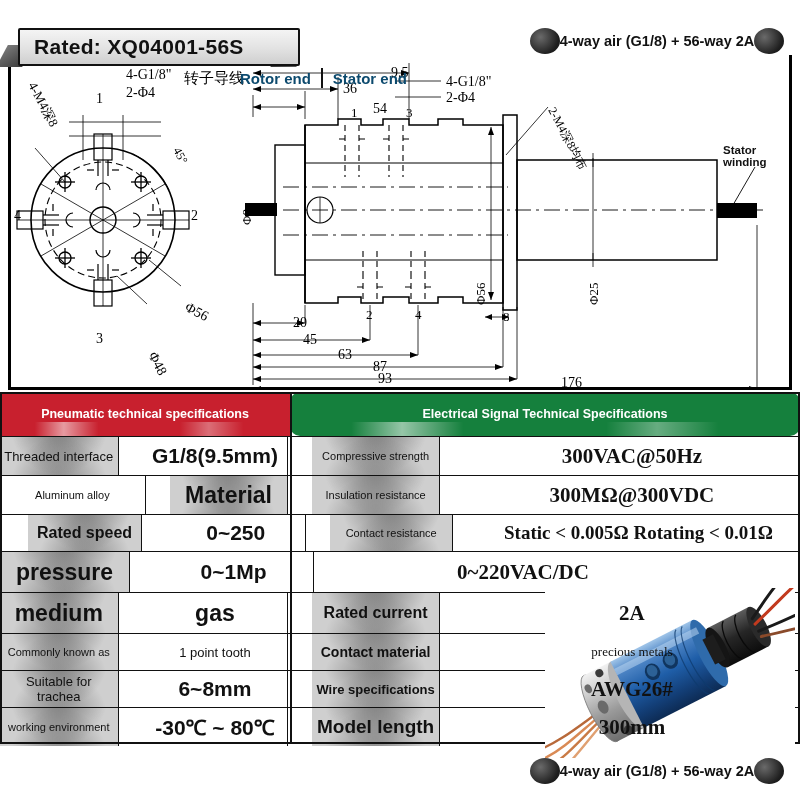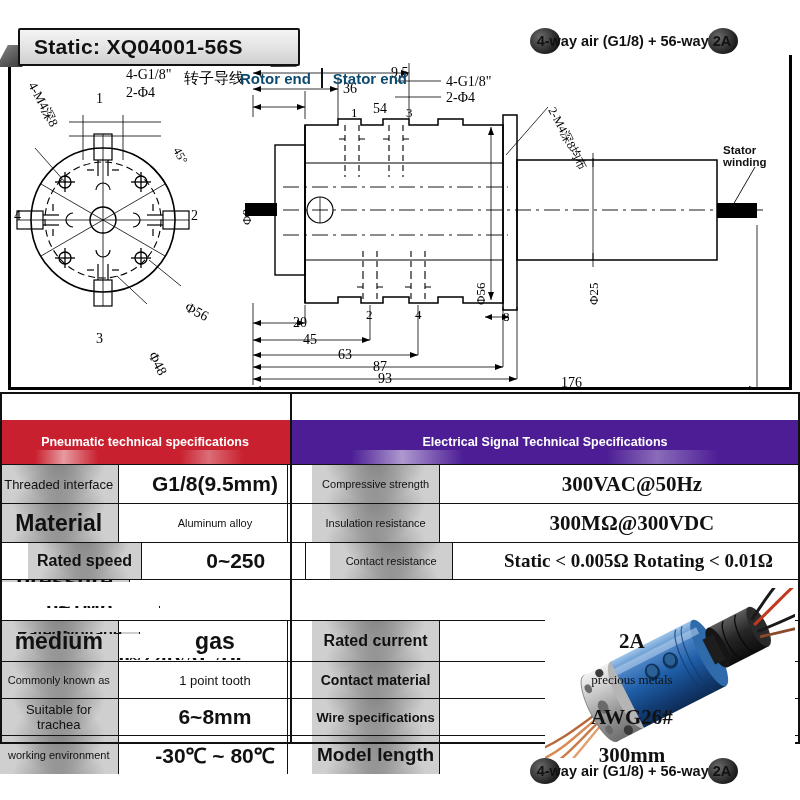--- a/index.html
+++ b/index.html
@@ -16,44 +16,44 @@
   .model-pill span{font-size:21px;font-weight:bold;color:#111;letter-spacing:.3px;
     font-family:"Liberation Sans",sans-serif;}
   .pill-tail{position:absolute;width:26px;height:22px;background:#555;z-index:5;}
   .pill-tail.l{left:2px;top:45px;transform:skewX(-28deg);
     background:linear-gradient(135deg,#7a7a7a,#3a3a3a);}
   .pill-tail.r{left:265px;top:45px;transform:skewX(28deg);
     background:linear-gradient(225deg,#7a7a7a,#3a3a3a);}
 
   
   .banner{position:absolute;display:flex;align-items:center;justify-content:center;
-    height:30px;width:204px;z-index:6;}
+    height:30px;width:250px;z-index:6;}
   .banner .cap{position:absolute;width:30px;height:26px;border-radius:50%;
     background:radial-gradient(circle at 35% 35%,#6a6a6a,#1d1d1d 70%);}
   .banner .cap.l{left:-2px;}
   .banner .cap.r{right:-2px;}
   .banner .txt{position:relative;z-index:2;font-size:14.5px;font-weight:bold;color:#111;
     white-space:nowrap;}
   .banner.top{left:532px;top:26px;}
   .banner.bottom{left:532px;top:756px;}
 
   .rotor-stator{position:absolute;left:240px;top:68px;z-index:6;
     font-size:15px;font-weight:bold;color:#0c4a6e;display:flex;align-items:center;gap:10px;}
   .rotor-stator .divider{width:2px;height:20px;background:#111;}
 
   svg.tech{position:absolute;left:8px;top:55px;width:784px;height:335px;}
 
   
-  .spec{position:absolute;left:0px;top:392px;width:800px;margin-top:28px;}
+  .spec{position:absolute;left:0px;top:392px;width:800px;}
   .hdr-row{display:flex;height:44px;}
   .hdr{display:flex;align-items:center;justify-content:center;text-align:center;
     color:#fff;font-size:12.5px;font-weight:bold;line-height:1.15;position:relative;
     overflow:hidden;}
   .hdr-pneu{width:290px;background:#c8202e;}
-  .hdr-elec{width:510px;background:#4c1d95;}
+  .hdr-elec{width:510px;background:#15803d;border-radius:10px;}
   .hdr::after{content:"";position:absolute;left:0;right:0;bottom:0;height:14px;
     background:linear-gradient(90deg,rgba(255,255,255,0) 12%,rgba(255,255,255,.55) 22%,
       rgba(255,255,255,0) 34%,rgba(255,255,255,0) 62%,rgba(255,255,255,.35) 72%,
       rgba(255,255,255,0) 84%);pointer-events:none;}
 
   .body-row{display:flex;border-top:1px solid #111;gap:24px;}
   .cell{display:flex;align-items:center;justify-content:center;text-align:center;
     box-sizing:border-box;color:#111;position:relative;overflow:hidden;padding:1px 3px;}
   .lbl{background:#cfcfcf;border-right:1px solid #111;}
   .val{background:#fff;}
@@ -328,21 +328,21 @@
         <text x="370" y="328" font-size="14">93</text>
         <text x="553" y="332" font-size="14">176</text>
         <text x="495" y="266" font-size="13">8</text>
       </g>
     </g>
   </svg>
 
   <div class="pill-tail l"></div>
   <div class="pill-tail r"></div>
   <div class="model-pill">
-    <span>Static: XQ04001-56S</span>
+    <span>Rated: XQ04001-56S</span>
   </div>
 
   <div class="rotor-stator">
     <span>Rotor end</span>
     <span class="divider"></span>
     <span>Stator end</span>
   </div>
 
   <div style="position:absolute;left:723px;top:144px;font-size:11.5px;font-weight:bold;color:#111;z-index:6;">Stator winding</div>
 
@@ -376,25 +376,25 @@
         </div>
       <div class="cell lbl c3 shine t-sm">
           <span>Compressive strength</span>
         </div>
       <div class="cell val c4 t-xl">
           <span>300VAC@50Hz</span>
         </div>
     </div>
 
     <div class="body-row" style="height:38px;">
+      <div class="cell val c2 t-sm">
+          <span>Aluminum alloy</span>
+        </div>
       <div class="cell lbl c1 shine" style="font-size:23px;font-weight:bold;">
           <span>Material</span>
-        </div>
-      <div class="cell val c2 t-sm">
-          <span>Aluminum alloy</span>
         </div>
       <div class="cell lbl c3 shine t-sm">
           <span>Insulation resistance</span>
         </div>
       <div class="cell val c4 t-xl">
           <span>300MΩ@300VDC</span>
         </div>
     </div>
 
     <div class="body-row" style="height:36px;padding-left:28px;">
@@ -405,29 +405,26 @@
           <span>0~250</span>
         </div>
       <div class="cell lbl c3 shine t-sm">
           <span>Contact resistance</span>
         </div>
       <div class="cell val c4 t-b" style="font-size:19px;text-align:right;">
           <span>Static &lt; 0.005Ω Rotating &lt; 0.01Ω</span>
         </div>
     </div>
 
-    <div class="body-row" style="height:40px;flex-direction:column;">
+    <div class="body-row" style="height:40px;">
       <div class="cell lbl c1 shine" style="font-size:23px;font-weight:bold;">
           <span>pressure</span>
         </div>
       <div class="cell val c2 t-xl">
           <span>0~1Mp</span>
-        </div>
-      <div class="cell lbl c3 shine t-b" style="font-size:16px;">
-          <span>Rated voltage</span>
         </div>
       <div class="cell val c4 t-xl">
           <span>0~220VAC/DC</span>
         </div>
     </div>
 
     <div class="body-row" style="height:40px;">
       <div class="cell lbl c1 shine" style="font-size:23px;font-weight:bold;">
           <span>medium</span>
         </div>

